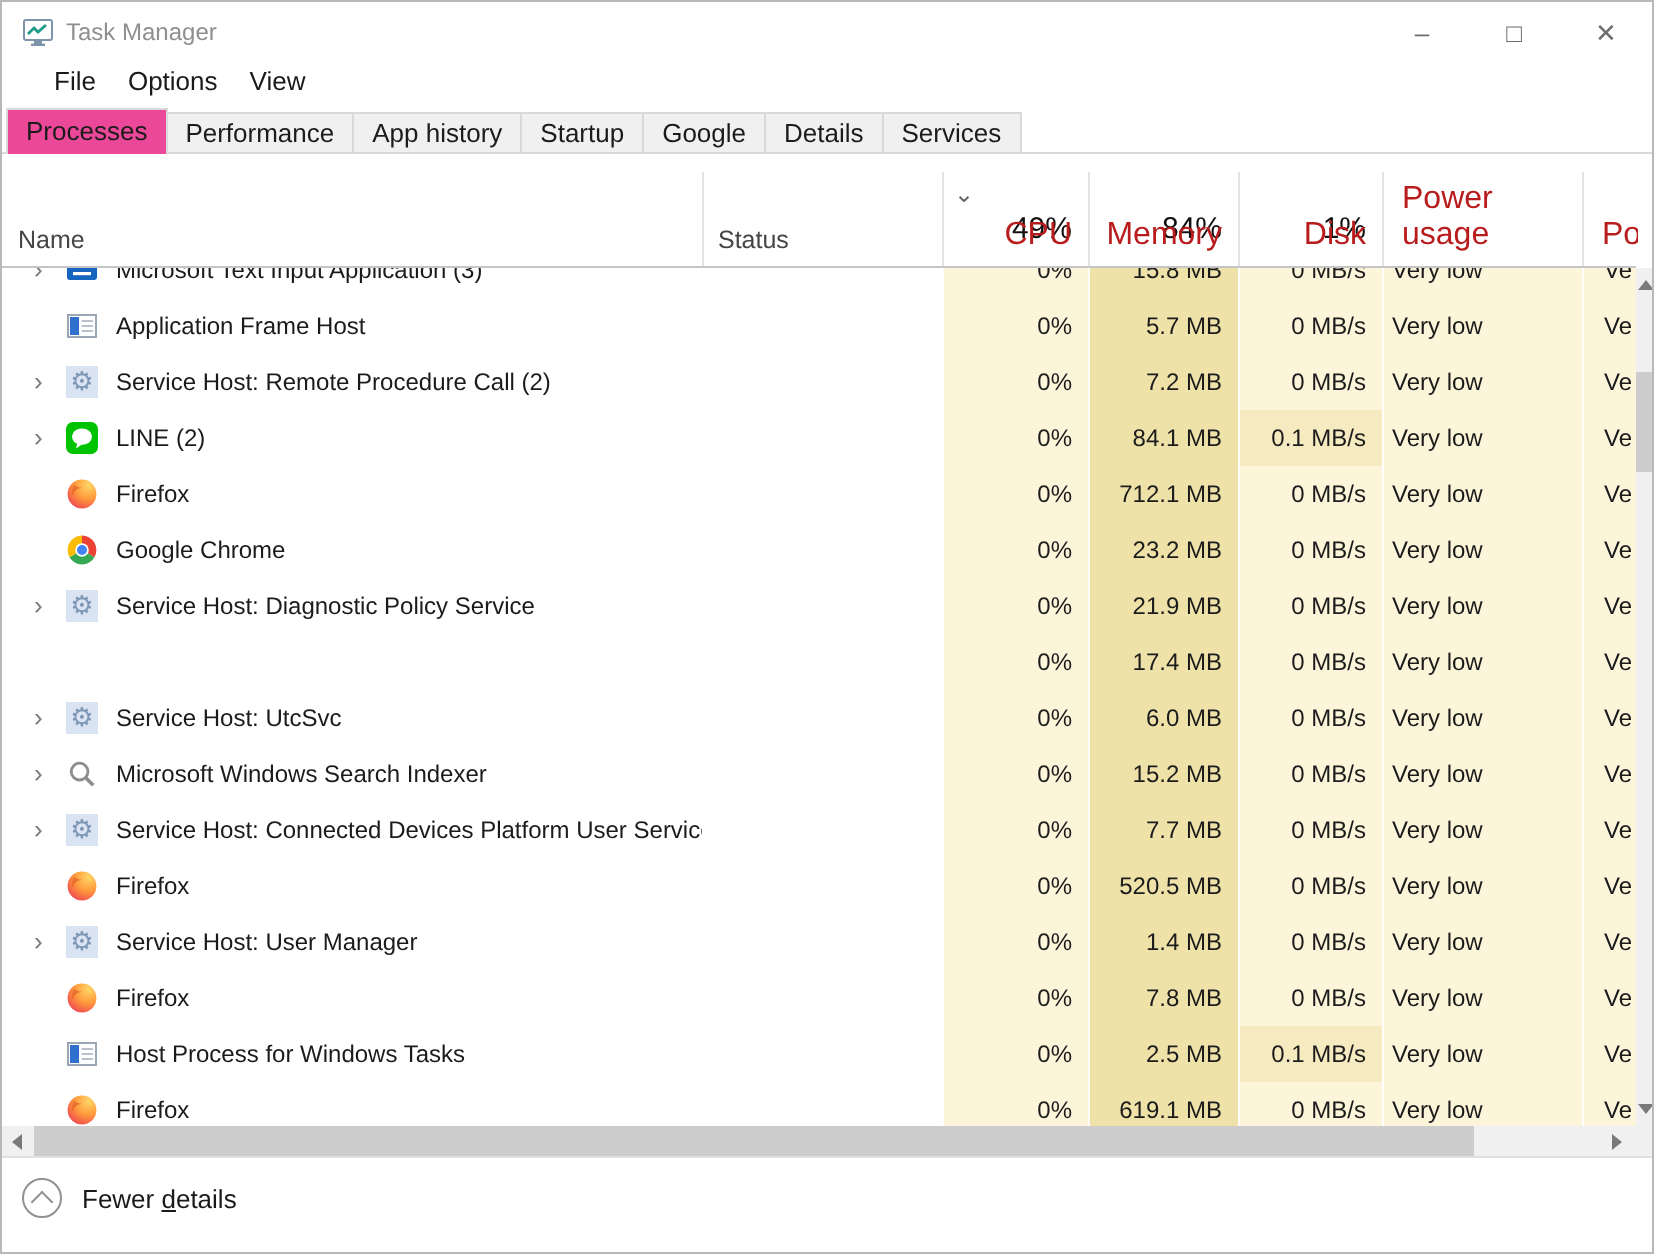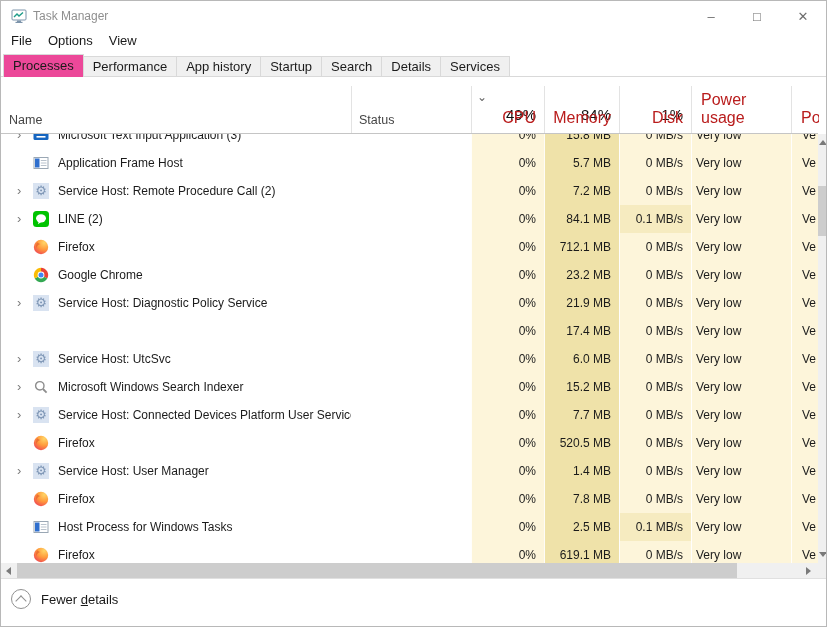--- a/index.html
+++ b/index.html
@@ -12,21 +12,21 @@
   
   .titlebar{position:absolute;top:0;left:0;right:0;height:30px;background:#fff;}
   .app-icon{position:absolute;left:10px;top:7px;width:16px;height:16px;}
   .title{position:absolute;left:32px;top:0;line-height:30px;font-size:12px;color:#8f8f8f;}
   .controls{position:absolute;right:0;top:0;height:30px;display:flex;}
   .ctl{width:46px;height:30px;display:flex;align-items:center;justify-content:center;
     color:#6e6e6e;font-size:13px;}
   
   .menubar{position:absolute;top:30px;left:0;right:0;height:22px;}
   .menu-item{display:inline-block;margin-left:0;padding:2px 8px;font-size:13px;color:#1a1a1a;}
-  .menu-item:first-child{margin-left:2px;}
+  .menu-item:first-child{margin-left:18px;}
   
   .tabstrip{position:absolute;top:53px;left:2px;right:0;height:23px;}
   .tabline{position:absolute;left:-2px;right:0;bottom:0;height:1px;background:#d9d9d9;}
   .tabs{position:absolute;left:0;bottom:0;display:flex;align-items:flex-end;}
   .tab{box-sizing:border-box;height:21px;line-height:19px;padding:0 9px;font-size:13px;color:#1b1b1b;
     background:#f0f0f0;border:1px solid #d9d9d9;border-left:none;white-space:nowrap;}
   .tab.active{height:23px;line-height:21px;background:#ec4899;border-left:1px solid #d9d9d9;
     border-bottom:none;position:relative;z-index:2;}
   
   .hdr{position:absolute;top:83px;left:0;width:817px;height:50px;background:#fff;
@@ -104,21 +104,21 @@
 
   <div class="menubar"><span class="menu-item">File</span><span class="menu-item">Options</span><span class="menu-item">View</span></div>
 
   <div class="tabstrip">
     <div class="tabline"></div>
     <div class="tabs">
         <div class="tab active">Processes</div>
         <div class="tab">Performance</div>
         <div class="tab">App history</div>
         <div class="tab">Startup</div>
-        <div class="tab">Search</div>
+        <div class="tab">Google</div>
         <div class="tab">Details</div>
         <div class="tab">Services</div>
       </div>
   </div>
 
   <div class="hdr">
     <div class="hsep" style="left:350px"></div>
     <div class="hsep" style="left:470px"></div>
     <div class="hsep" style="left:543px"></div>
     <div class="hsep" style="left:618px"></div>

